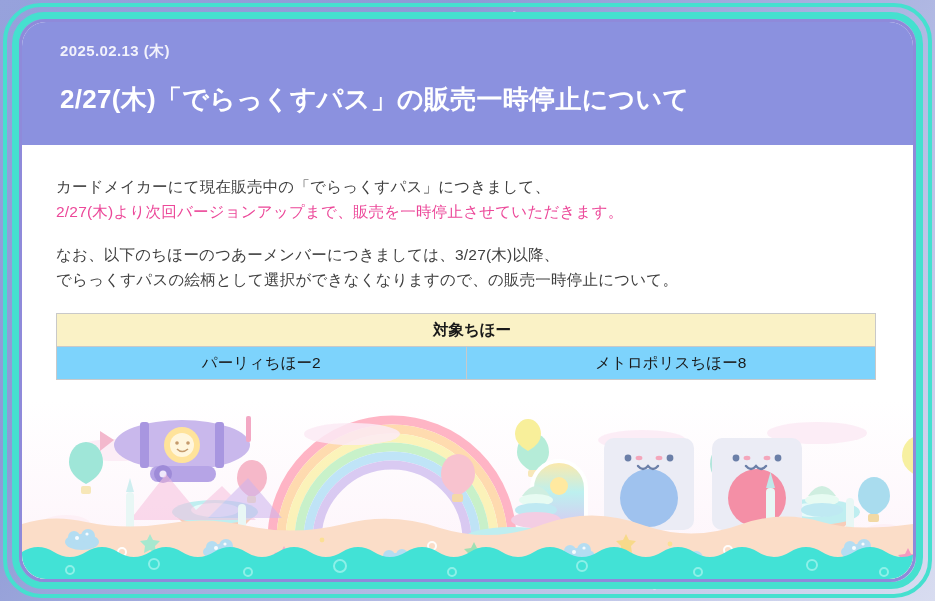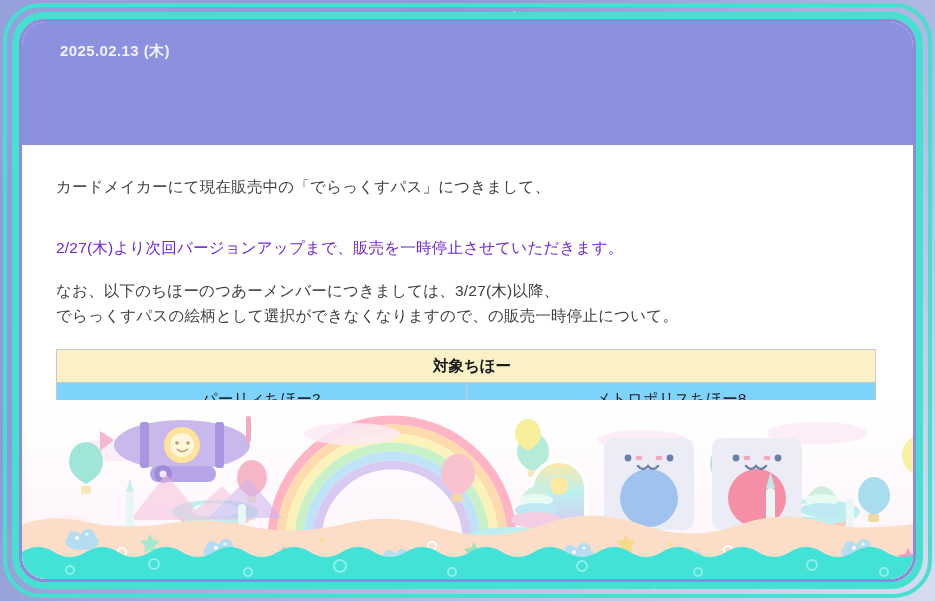--- a/index.html
+++ b/index.html
@@ -58,21 +58,21 @@
   }
   #post-title{
     font-size:26px;font-weight:bold;color:#ffffff;letter-spacing:.3px;
     line-height:1.25;
   }
   
   #body{
     padding:29px 0 0 34px;background:#fff;
   }
   .para{font-size:15.5px;line-height:1.62;color:#404040;letter-spacing:.2px;}
-  .para.red{color:#6d28d9;margin-top:36px;}
+  .para.red{color:#ec4899;}
   .gap{height:18px;}
   
   #region-table{
     margin-top:21px;width:820px;border-collapse:collapse;
     table-layout:fixed;
   }
   #region-table th,#region-table td{
     border:1px solid #c9c9c9;text-align:center;
     font-size:15.5px;color:#1a1a1a;height:28px;padding:2px 0;
   }
@@ -90,20 +90,21 @@
 
 <div id="outer-bg"></div>
 <div id="frame-outer"></div>
 <div id="frame-inner"></div>
 <div id="frame-violet"></div>
 
 <div id="card">
 
   <div id="header">
     <div id="post-date">2025.02.13 (木)</div>
+    <div id="post-title">2/27(木)「でらっくすパス」の販売一時停止について</div>
   </div>
 
   <div id="body">
     <div class="para">カードメイカーにて現在販売中の「でらっくすパス」につきまして、</div>
     <div class="para red">2/27(木)より次回バージョンアップまで、販売を一時停止させていただきます。</div>
     <div class="gap"></div>
     <div class="para">なお、以下のちほーのつあーメンバーにつきましては、3/27(木)以降、</div>
     <div class="para">でらっくすパスの絵柄として選択ができなくなりますので、の販売一時停止について。</div>
 
     <table id="region-table">

